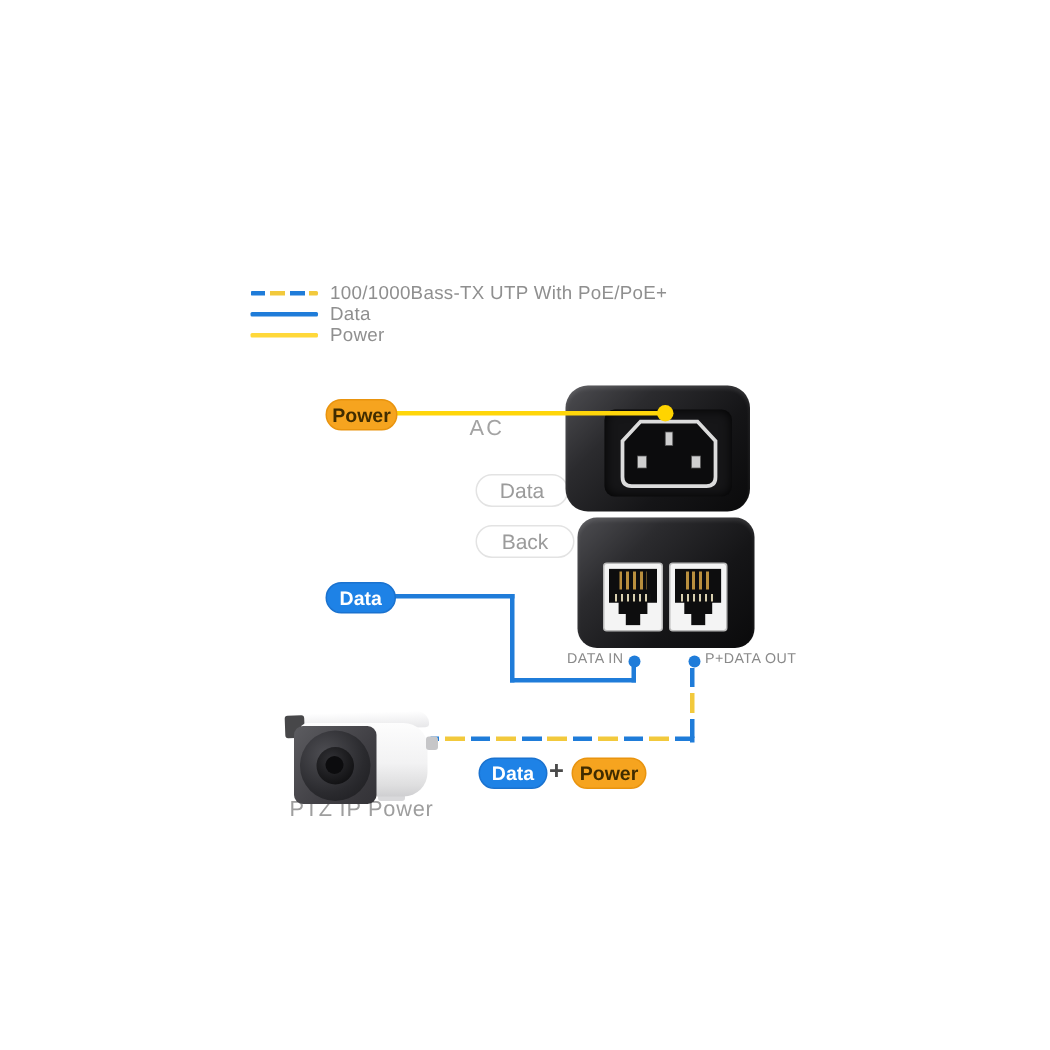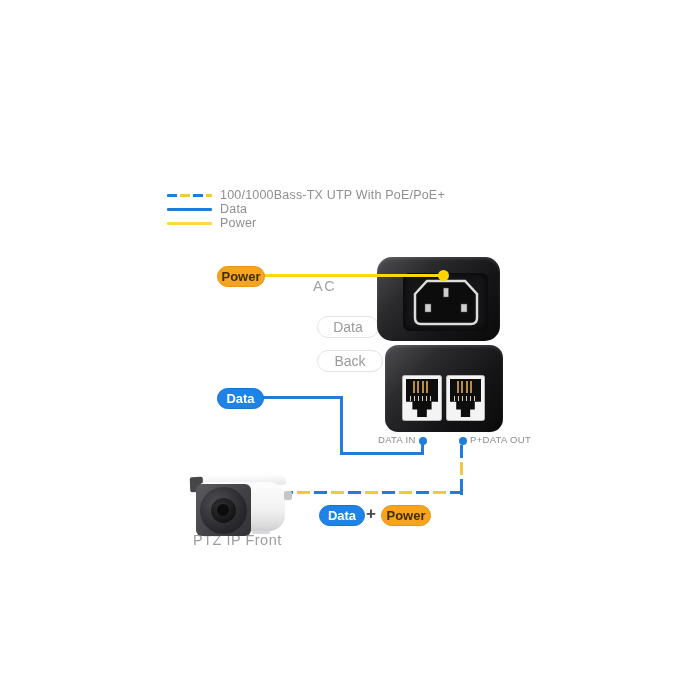--- a/index.html
+++ b/index.html
@@ -152,15 +152,15 @@
 
   <div class="abs cam-shield"></div>
   <div class="abs cam-lip"></div>
   <div class="abs cam-body"></div>
   <div class="abs cam-front"></div>
   <div class="abs cam-lens-outer"></div>
   <div class="abs cam-lens-inner"></div>
   <div class="abs cam-lens-core"></div>
   <div class="abs cam-stub"></div>
   <div class="abs cam-foot"></div>
-  <div class="abs cam-caption">PTZ IP Front</div>
+  <div class="abs cam-caption">PTZ IP Power</div>
 
 </div>
 
 </body></html>

